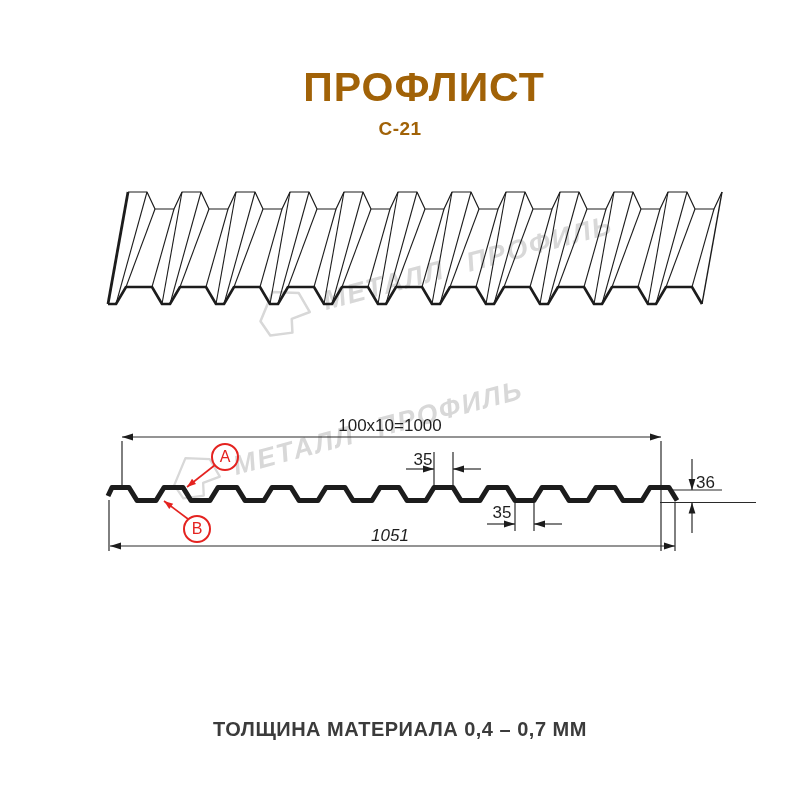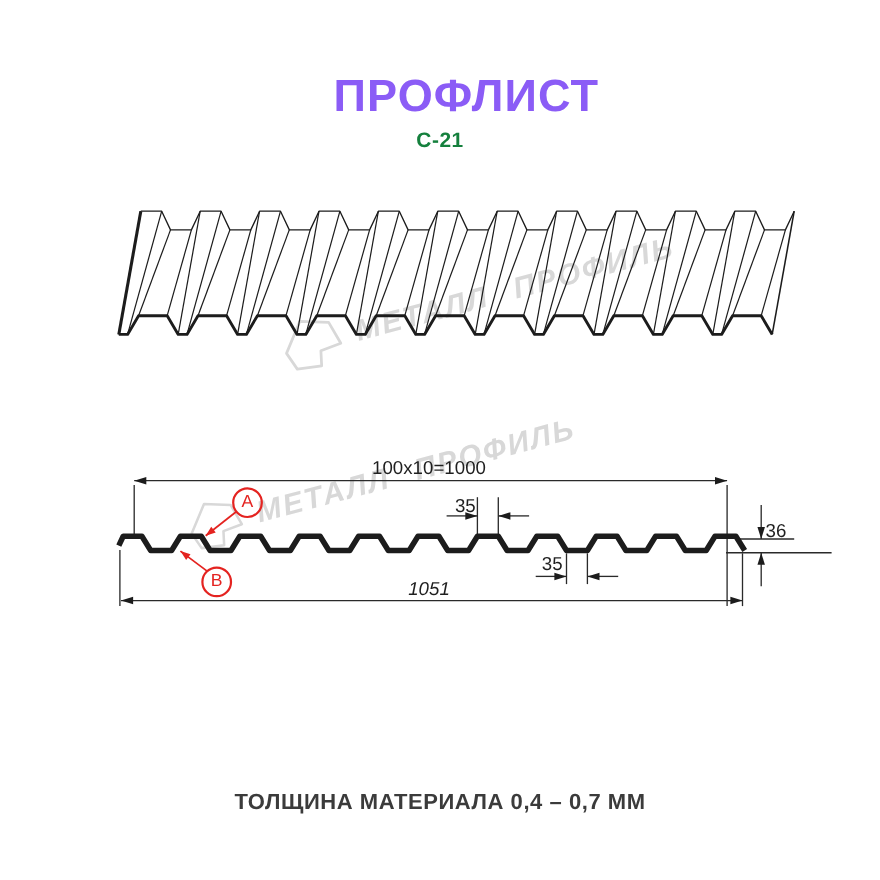--- a/index.html
+++ b/index.html
@@ -1,21 +1,21 @@
 <!DOCTYPE html>
 <html style="--line: #1c1c1c; --thin: #2a2a2a; --accent: #e42320; --wm: #d8d8d8;"><head>
 <meta charset="utf-8">
 <style>
   html,body{margin:0;padding:0;background:#fff;}
   .page{position:relative;width:800px;height:800px;background:#fff;overflow:hidden;
         font-family:"Liberation Sans",sans-serif;}
   .title{position:absolute;left:0;right:0;top:64px;text-align:center;
-         font-size:41px;font-weight:700;letter-spacing:1px;color:#8b5cf6;padding-left:48px;}
+         font-size:41px;font-weight:700;letter-spacing:1px;color:#a16207;padding-left:48px;}
   .subtitle{position:absolute;left:0;right:0;top:118px;text-align:center;
-         font-size:19px;font-weight:700;letter-spacing:.5px;color:#15803d;}
+         font-size:19px;font-weight:700;letter-spacing:.5px;color:#a16207;}
   .footer{position:absolute;left:0;right:0;top:718px;text-align:center;
          font-size:20px;font-weight:700;letter-spacing:.5px;color:#3b3b3b;}
   .watermark{position:absolute;display:flex;align-items:center;gap:12px;
          transform:rotate(-15deg);transform-origin:left center;z-index:1;
          color:var(--wm);font-style:italic;font-weight:700;font-size:27px;
          letter-spacing:2px;word-spacing:14px;white-space:nowrap;}
   .wm1{left:254px;top:294px;}
   .wm2{left:168px;top:460px;}
   .wm-icon{flex:0 0 auto;}
   svg.draw{position:absolute;z-index:2;}

